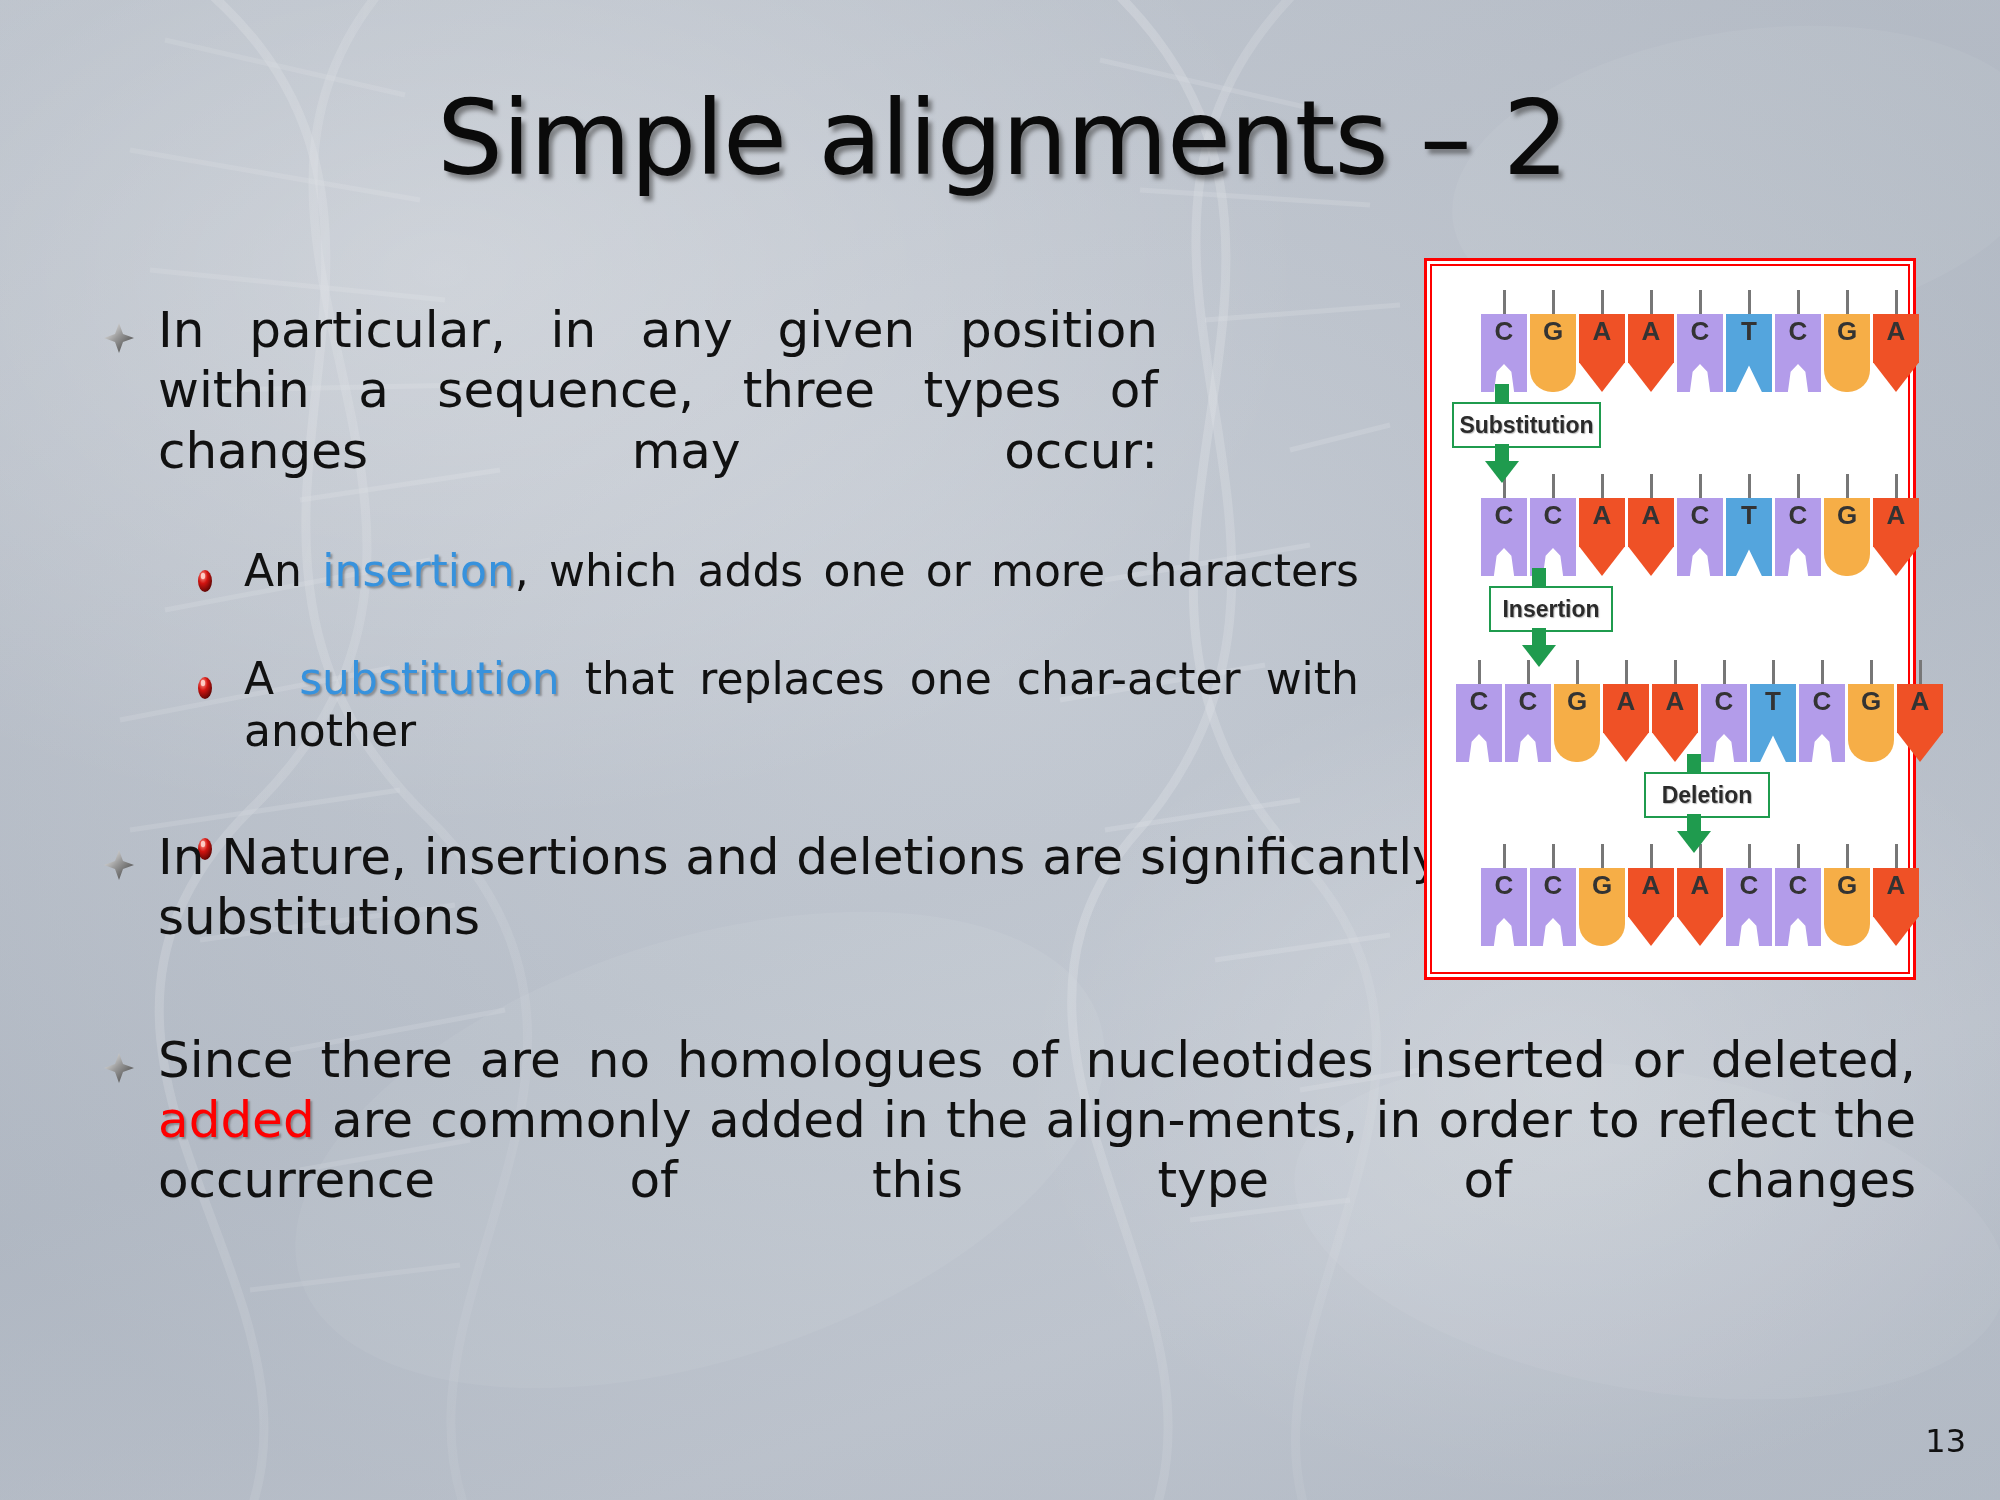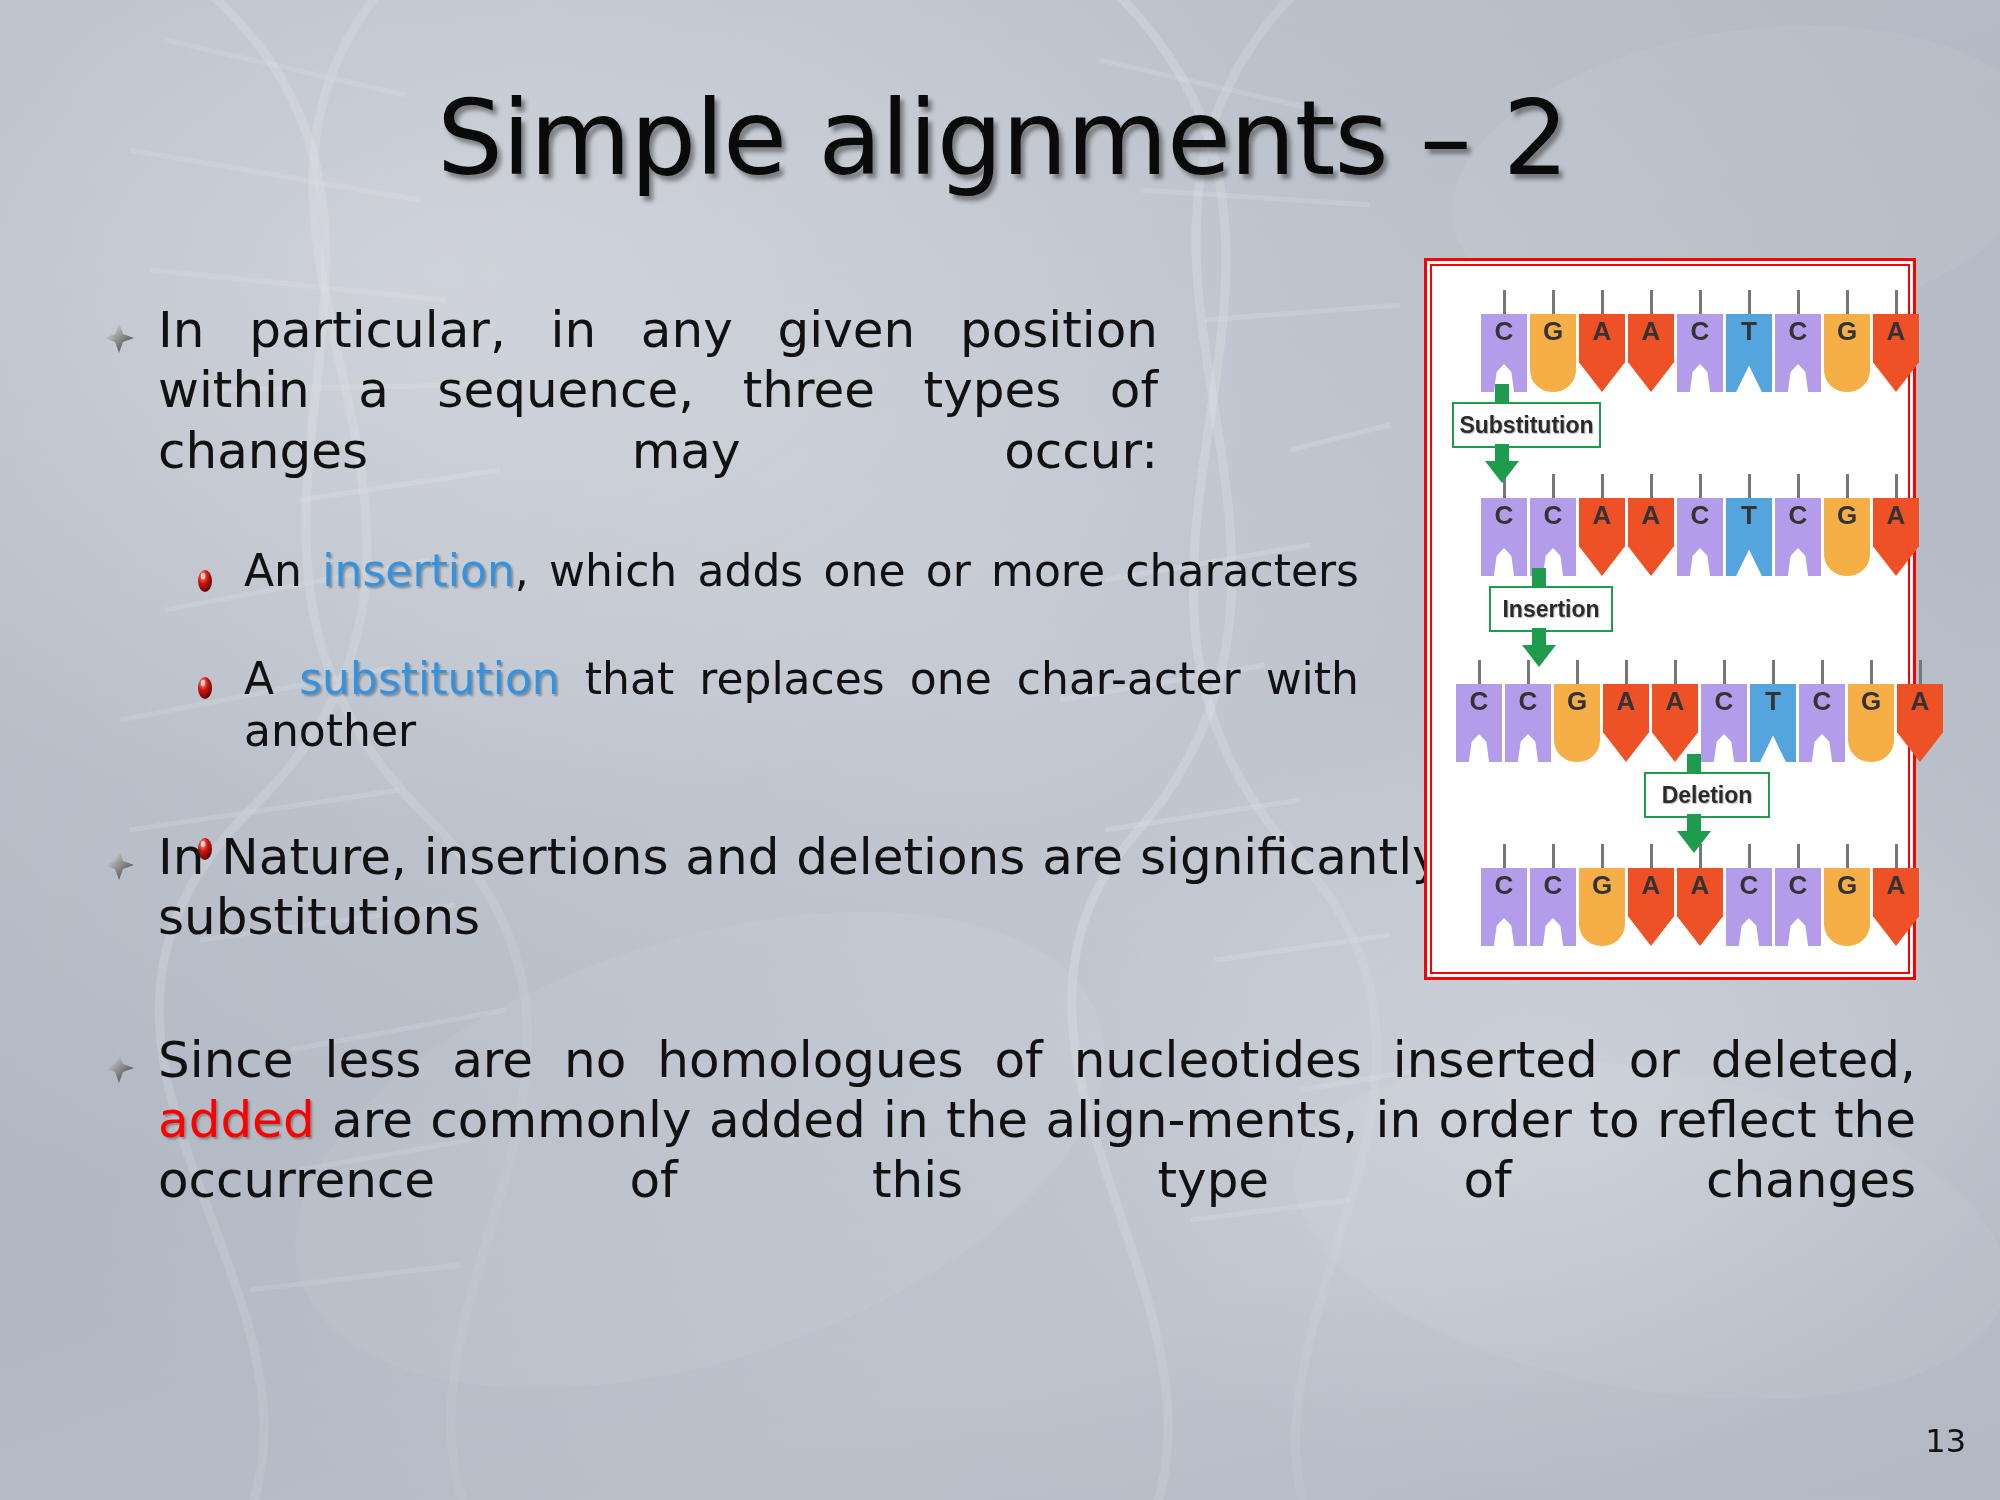--- a/index.html
+++ b/index.html
@@ -214,21 +214,21 @@
       </svg>
       <span class="txt">In Nature, insertions and deletions are significantly less frequent than substitutions</span>
     </div>
 
     <div style="height:18px"></div>
 
     <div class="lvl1">
       <svg class="b1" viewBox="0 0 34 34">
         <path d="M17 2 L21 13 L32 17 L21 21 L17 32 L13 21 L2 17 L13 13 Z" fill="url(#d1)"></path>
       </svg>
-      <span class="txt"><span>Since less are no homologues of nucleotides inserted or deleted, </span><span class="kw-red">added</span><span> are commonly added in the align-ments, in order to reflect the occurrence of this type of changes</span></span>
+      <span class="txt"><span>Since there are no homologues of nucleotides inserted or deleted, </span><span class="kw-red">added</span><span> are commonly added in the align-ments, in order to reflect the occurrence of this type of changes</span></span>
     </div>
 
   </div>
 
   <div class="pagenum">13</div>
 
   <div class="figure">
     <div class="fig-inner" id="fig">
         <div class="row" style="top: 22px; left: 47px;">
           <div class="base">

